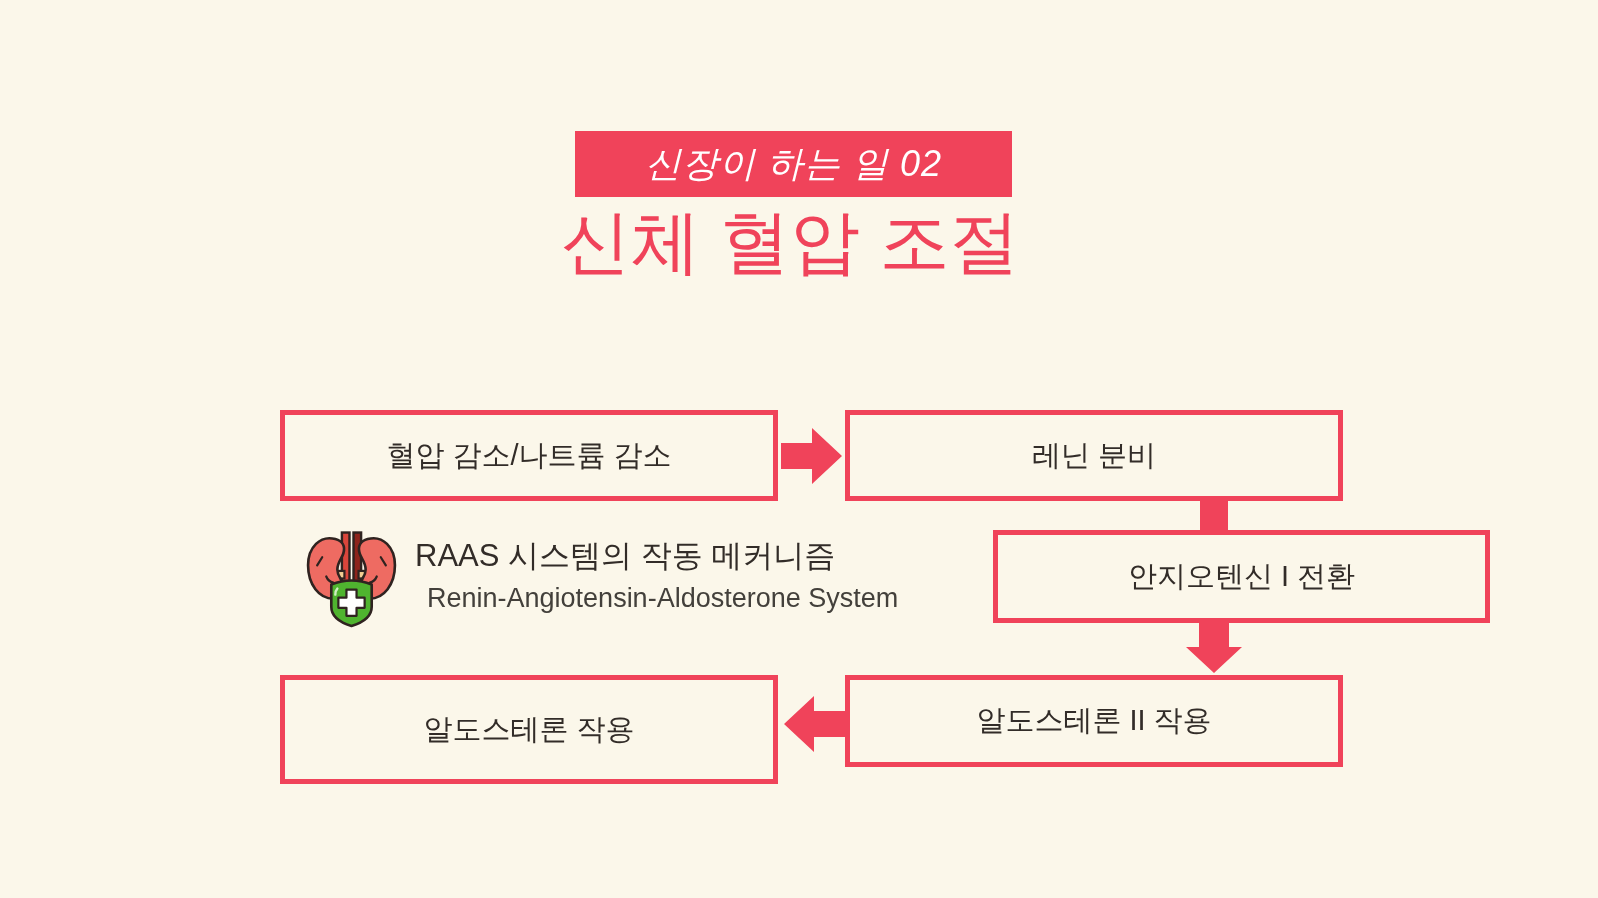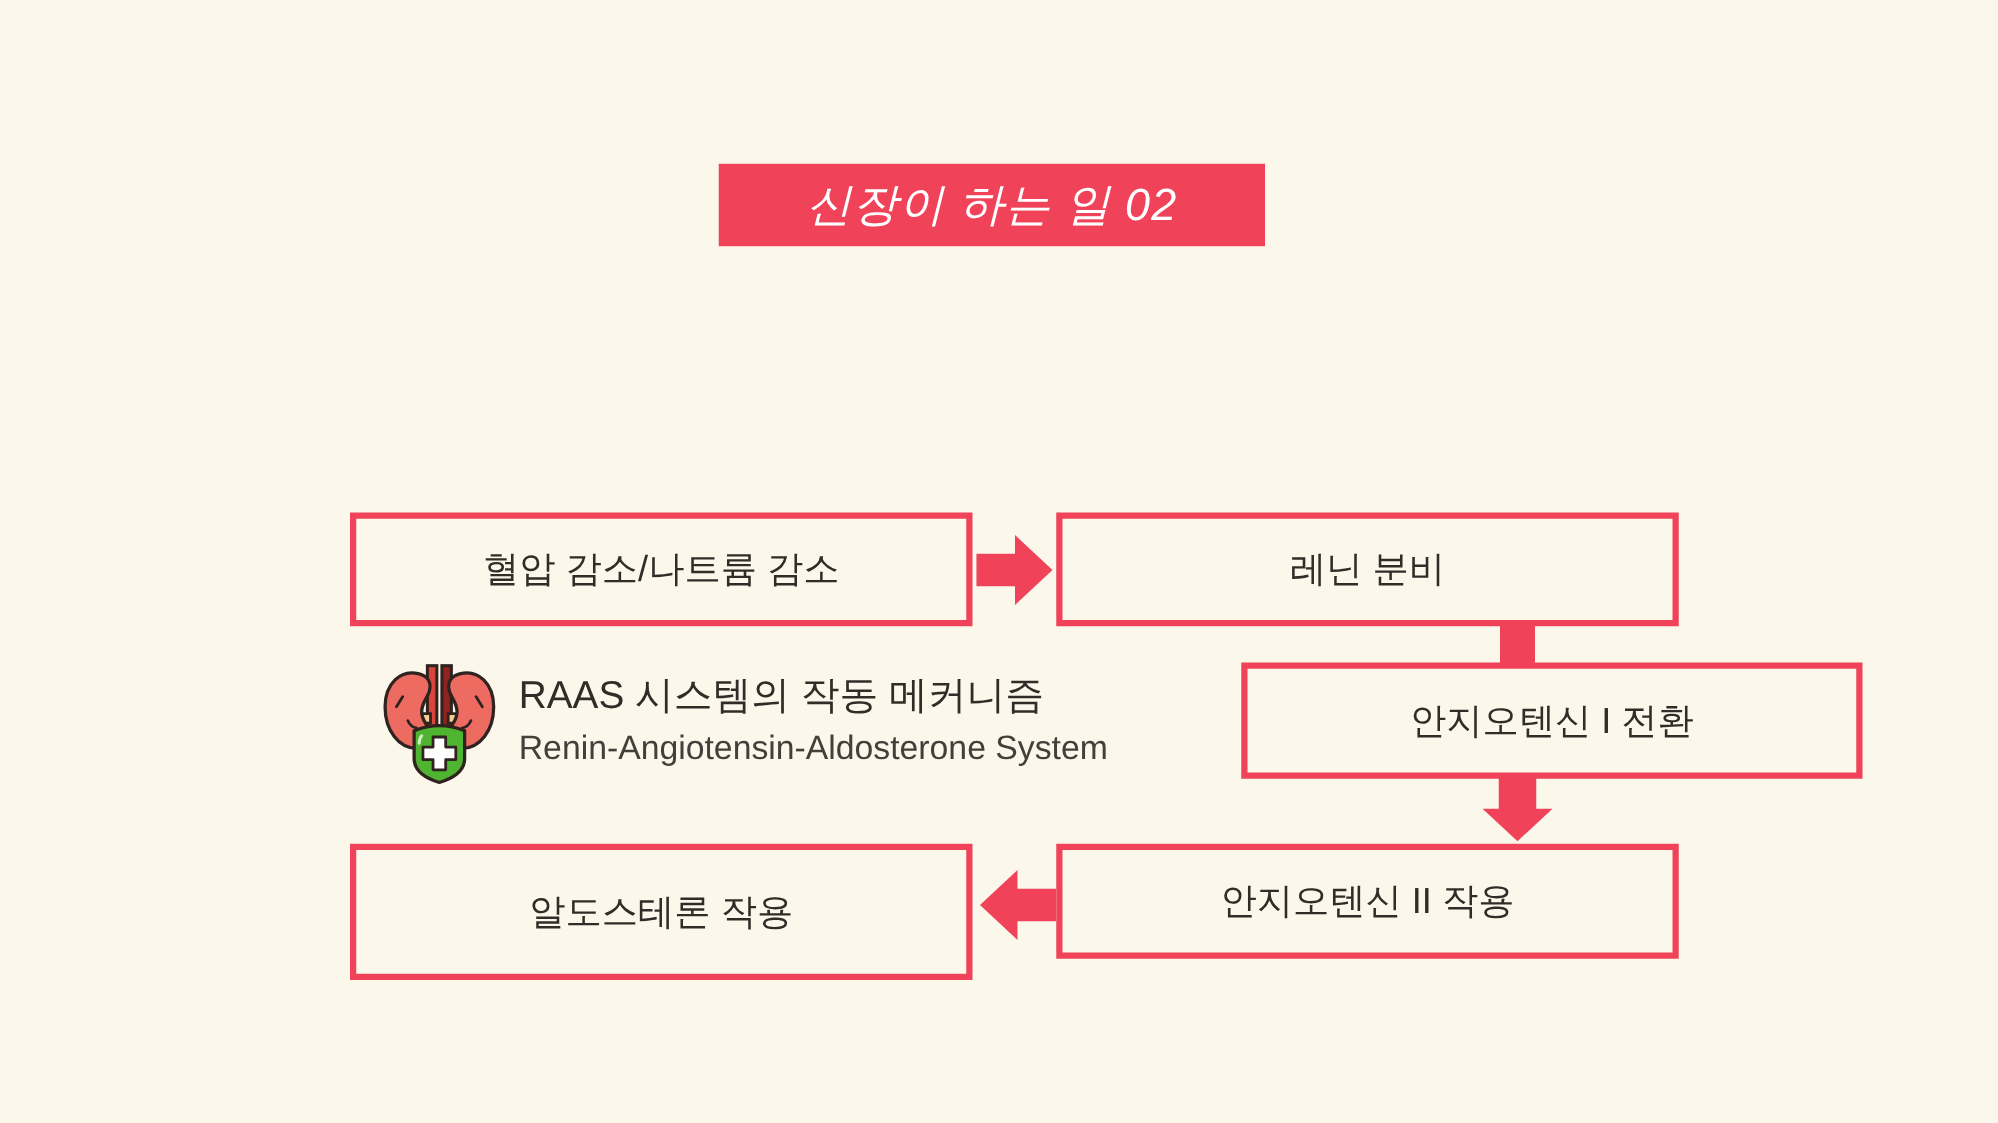--- a/index.html
+++ b/index.html
@@ -40,43 +40,44 @@
   .conn{position:absolute;}
   .conn-right{left:781px;top:428px;}
   .conn-bar{left:1200px;top:499px;width:28px;height:33px;background:var(--accent);}
   .conn-down{left:1186px;top:621px;}
   .conn-left{left:783px;top:696px;}
   .conn svg{display:block;}
   
   .legend-icon{position:absolute;left:301px;top:531px;}
   .legend-text{position:absolute;left:415px;top:537px;}
   .legend-title{font-size:31px;font-weight:500;color:var(--ink);line-height:38px;}
-  .legend-subtitle{font-size:27px;font-weight:400;color:var(--subink);line-height:32px;margin-top:7px;}
+  .legend-subtitle{font-size:27px;font-weight:400;color:var(--subink);line-height:32px;margin-top:7px;margin-left:12px;}
 </style>
 </head>
 <body>
 
 <div class="stage">
 
   <div class="badge">
     <span>신장이 하는 일 02</span>
   </div>
 
+  <h1 class="title">신체 혈압 조절</h1>
 
   <div class="fbox box2">
     <span>레닌 분비</span>
   </div>
   <div class="fbox box1">
     <span>혈압 감소/나트륨 감소</span>
   </div>
   <div class="fbox box3">
     <span>안지오텐신 I 전환</span>
   </div>
   <div class="fbox box4">
-    <span>안지오텐신 II 작용</span>
+    <span>알도스테론 II 작용</span>
   </div>
   <div class="fbox box5">
     <span>알도스테론 작용</span>
   </div>
 
   <div class="conn conn-right">
     <svg width="62" height="56" viewBox="0 0 62 56">
       <polygon points="0,15 31,15 31,0 61,28 31,56 31,41 0,41" fill="#F0435A"></polygon>
     </svg>
   </div>

